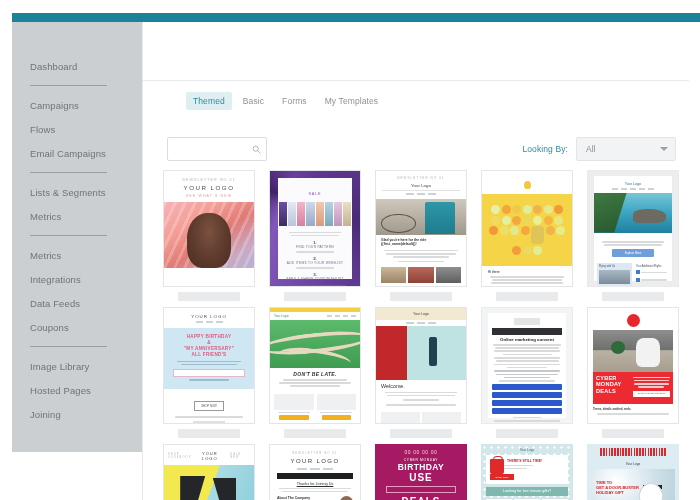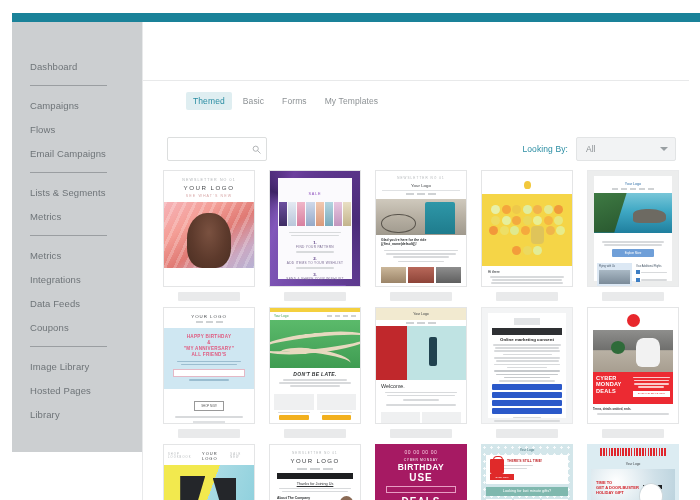--- a/index.html
+++ b/index.html
@@ -415,21 +415,21 @@
       <div class="nav-item">Metrics</div>
       <div class="nav-item">Integrations</div>
       <div class="nav-item">Data Feeds</div>
       <div class="nav-item">Coupons</div>
     </div>
     <div class="nav-sep"></div>
 
     <div class="nav-group">
       <div class="nav-item">Image Library</div>
       <div class="nav-item">Hosted Pages</div>
-      <div class="nav-item">Library</div>
+      <div class="nav-item">Joining</div>
     </div>
   </nav>
 
   <main class="main">
 
     <div class="title-rule"></div>
 
     <div class="tabs">
       <div class="tab active">Themed</div>
       <div class="tab">Basic</div>

